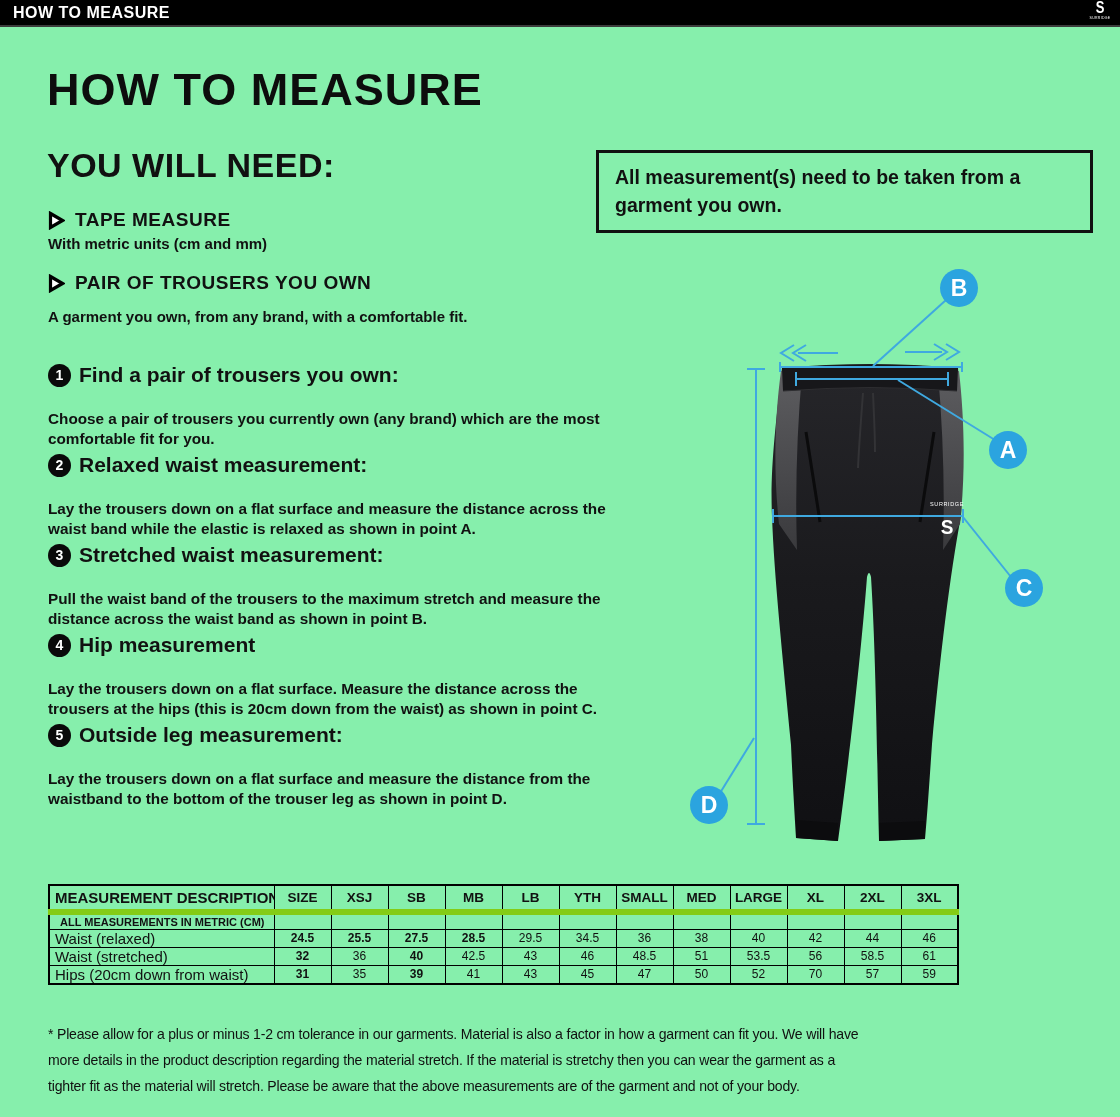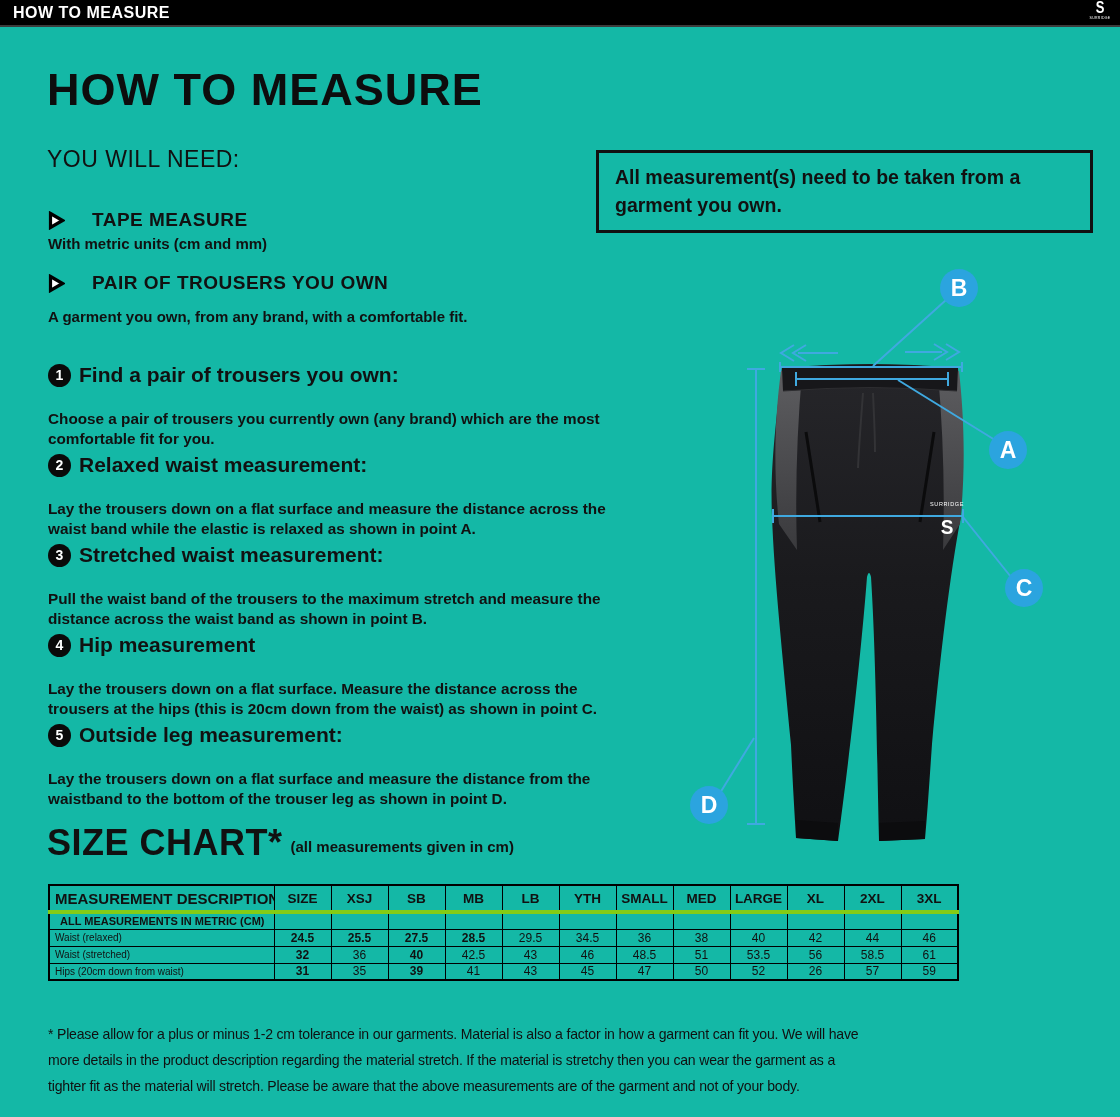--- a/index.html
+++ b/index.html
@@ -1,36 +1,36 @@
 <!DOCTYPE html>
 <html><head>
 <meta charset="utf-8">
 <style>
   html,body{margin:0;padding:0;background:#fff;}
-  #page{position:relative;width:1120px;height:1117px;background:#14b8a6;overflow:hidden;
+  #page{position:relative;width:1120px;height:1117px;background:#86efac;overflow:hidden;
         font-family:"Liberation Sans","DejaVu Sans",sans-serif;color:#111;}
 
   
   .topbar{position:absolute;left:0;top:0;width:1120px;height:25px;background:#000;
           border-bottom:2px solid #3c3c3c;}
   .topbar-title{position:absolute;left:13px;top:0;line-height:25px;color:#fff;
                 font-size:16px;font-weight:700;letter-spacing:.5px;}
   .topbar-brand{position:absolute;right:5px;top:1px;width:30px;text-align:center;color:#fff;}
   .topbar-brand .s{font-size:13px;font-weight:700;line-height:13px;display:block;transform:scale(1,1.25);}
   .topbar-brand .n{font-size:3.5px;letter-spacing:.3px;display:block;margin-top:2px;}
 
   .h1{position:absolute;left:47px;top:64px;font-size:45px;font-weight:700;
       letter-spacing:1px;color:#0d0d0d;}
-  .h2{position:absolute;left:47px;top:146px;font-size:23px;font-weight:400;letter-spacing:.5px;text-align:center;}
+  .h2{position:absolute;left:47px;top:146px;font-size:34px;font-weight:700;letter-spacing:.5px;text-align:center;}
 
   .notice{position:absolute;left:596px;top:150px;width:497px;box-sizing:border-box;
           border:3px solid #111;padding:11px 16px;font-size:19.5px;font-weight:700;line-height:1.42;}
 
   .need{position:absolute;left:48px;}
-  .need .row{display:flex;align-items:center;gap:27px;}
+  .need .row{display:flex;align-items:center;gap:10px;}
   .need-label{font-size:19px;font-weight:700;letter-spacing:.5px;}
   .need-desc{position:absolute;left:48px;font-size:15px;font-weight:700;}
 
   .step{position:absolute;left:48px;width:600px;}
   .badge{position:absolute;left:0;top:0;width:23px;height:23px;border-radius:50%;background:#0a0a0a;
          color:#fff;font-size:14px;font-weight:700;text-align:center;line-height:23px;}
   .step-title{position:absolute;left:31px;top:-1px;font-size:21px;font-weight:700;white-space:nowrap;}
   .step-desc{position:absolute;left:0;top:45px;width:592px;font-size:15.3px;font-weight:700;line-height:1.33;}
 
   .figure{position:absolute;left:685px;top:255px;width:385px;height:612px;}
@@ -40,24 +40,24 @@
   .sc-sub{font-size:15px;font-weight:700;margin-left:8px;position:relative;top:-3px;}
 
   table.chart{position:absolute;left:48px;top:884px;border-collapse:collapse;table-layout:fixed;
               width:909px;border:2px solid #000;}
   table.chart td,table.chart th{border:1px solid #000;padding:0 4px;font-size:12px;text-align:center;
               overflow:hidden;white-space:nowrap;vertical-align:middle;}
   table.chart tr{height:17px;}
   table.chart tr.hd{height:27px;}
   table.chart th.desc{font-size:15px;text-align:left;padding-left:5px;}
   table.chart th{font-size:13.5px;font-weight:700;}
-  table.chart td.lbl{text-align:left;padding-left:5px;font-size:10px;}
+  table.chart td.lbl{text-align:left;padding-left:5px;font-size:15px;}
   table.chart td.metric{text-align:center;padding-left:5px;font-size:11px;font-weight:700;}
   table.chart td.b{font-weight:700;}
-  table.chart tr.hd th{border-bottom:4px solid #84cc16;}
+  table.chart tr.hd th{border-bottom:6px solid #84cc16;}
 
   .footnote{position:absolute;left:48px;top:1021px;width:1060px;font-size:14.5px;line-height:26px;
             letter-spacing:-.2px;transform:scaleX(.97);transform-origin:left top;color:#101010;}
 </style>
 </head>
 <body>
 
 <div id="page">
 
   <div class="topbar">
@@ -172,23 +172,20 @@
       <text x="959" y="296" fill="#fff">B</text>
       <circle cx="1008" cy="450" r="19" fill="#2BA4DF"></circle>
       <text x="1008" y="458" fill="#fff">A</text>
       <circle cx="1024" cy="588" r="19" fill="#2BA4DF"></circle>
       <text x="1024" y="596" fill="#fff">C</text>
       <circle cx="709" cy="805" r="19" fill="#2BA4DF"></circle>
       <text x="709" y="813" fill="#fff">D</text>
     </g>
   </svg>
 
-  <div class="sc-head">
-    <span class="sc-title">SIZE CHART*</span><span class="sc-sub">(all measurements given in cm)</span>
-  </div>
 
   <table class="chart">
     <colgroup id="chart-cols">
         <col style="width: 225px;">
         <col style="width: 57px;">
         <col style="width: 57px;">
         <col style="width: 57px;">
         <col style="width: 57px;">
         <col style="width: 57px;">
         <col style="width: 57px;">
@@ -266,21 +263,21 @@
           <td class="lbl">Hips (20cm down from waist)</td>
           <td class="b">31</td>
           <td>35</td>
           <td class="b">39</td>
           <td>41</td>
           <td>43</td>
           <td>45</td>
           <td>47</td>
           <td>50</td>
           <td>52</td>
-          <td>26</td>
+          <td>70</td>
           <td>57</td>
           <td>59</td>
         </tr>
       </tbody>
   </table>
 
   <div class="footnote">
     <div>* Please allow for a plus or minus 1-2 cm tolerance in our garments. Material is also a factor in how a garment can fit you. We will have</div>
     <div>more details in the product description regarding the material stretch.  If the material is stretchy then you can wear the garment as a</div>
     <div>tighter fit as the material will stretch.  Please be aware that the above measurements are of the garment and not of your body.</div>

